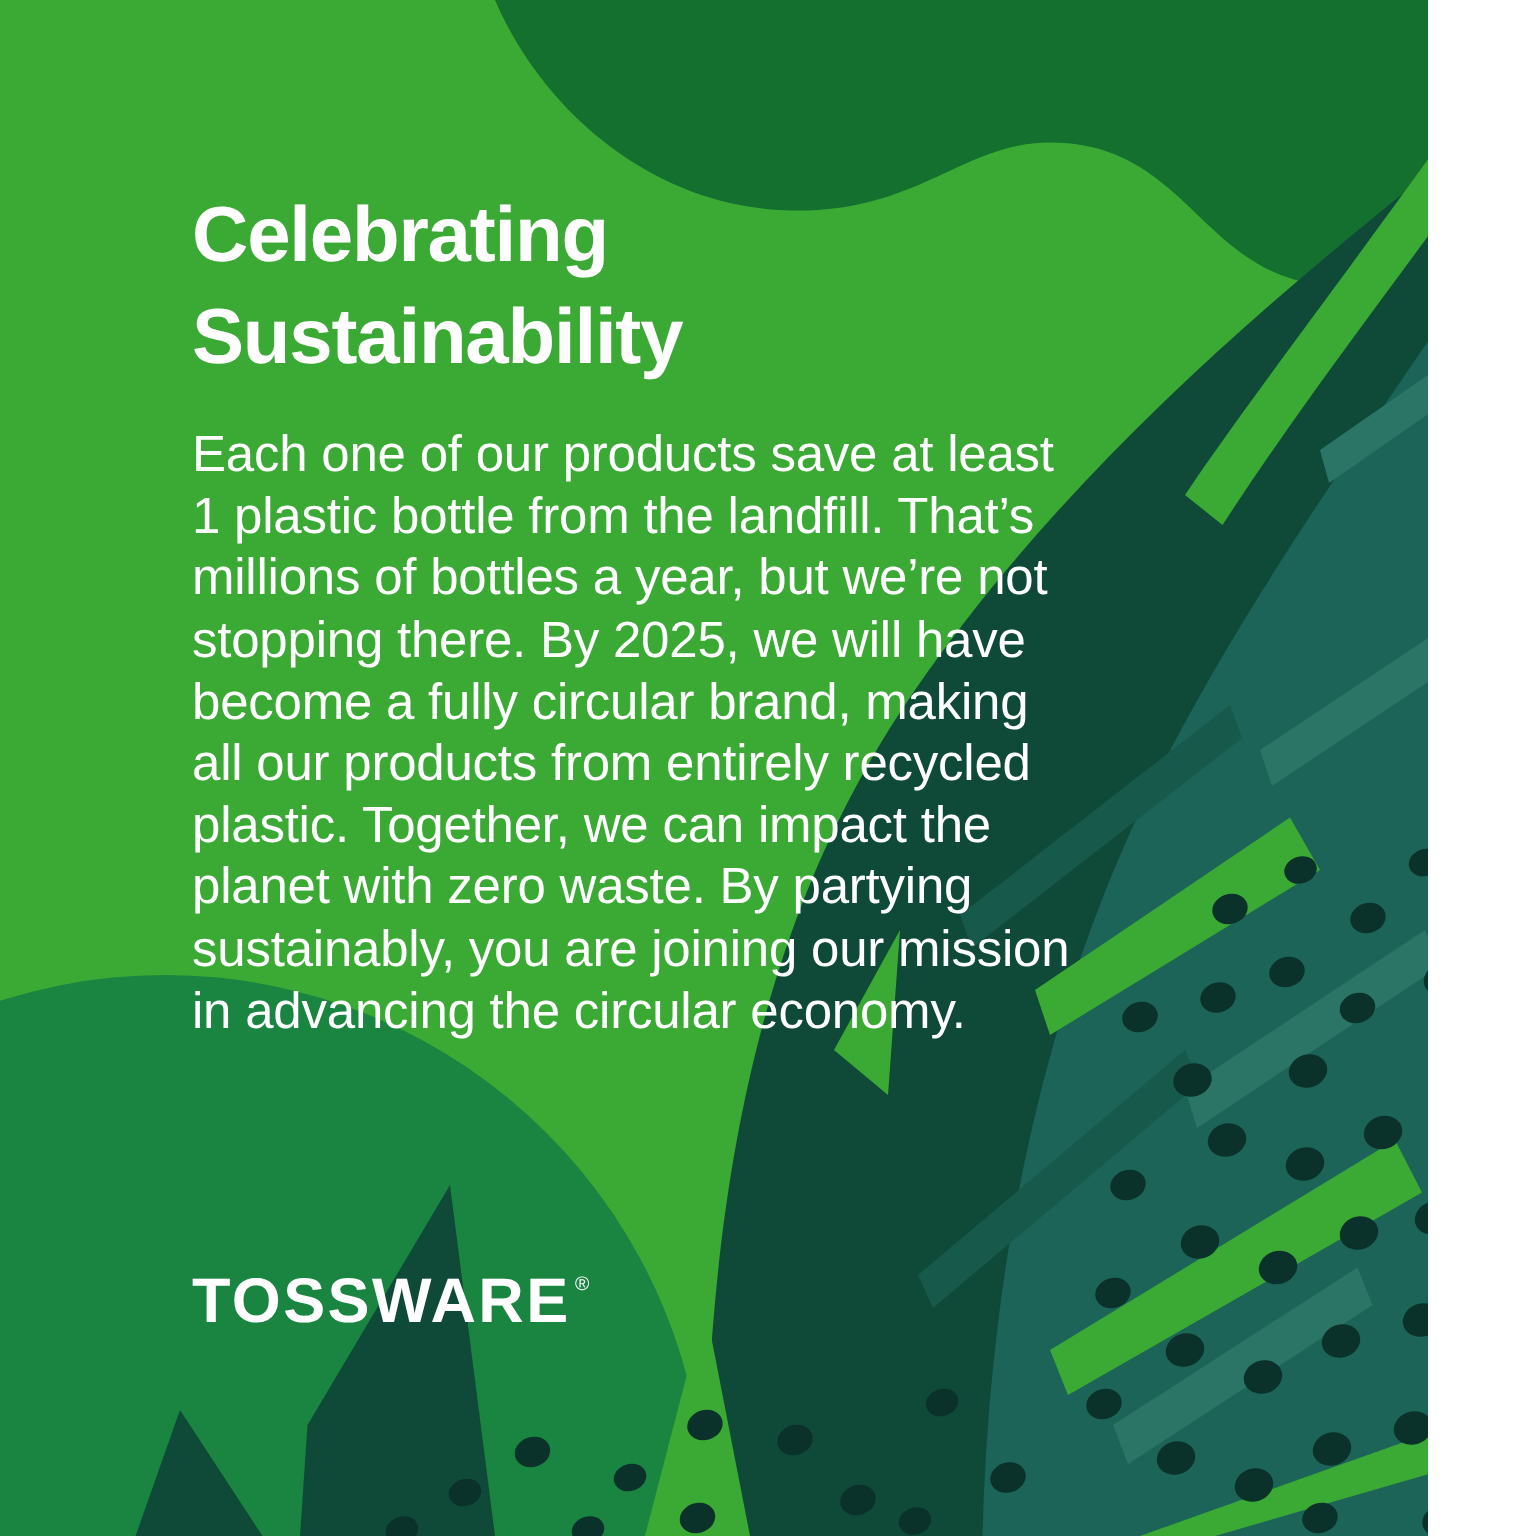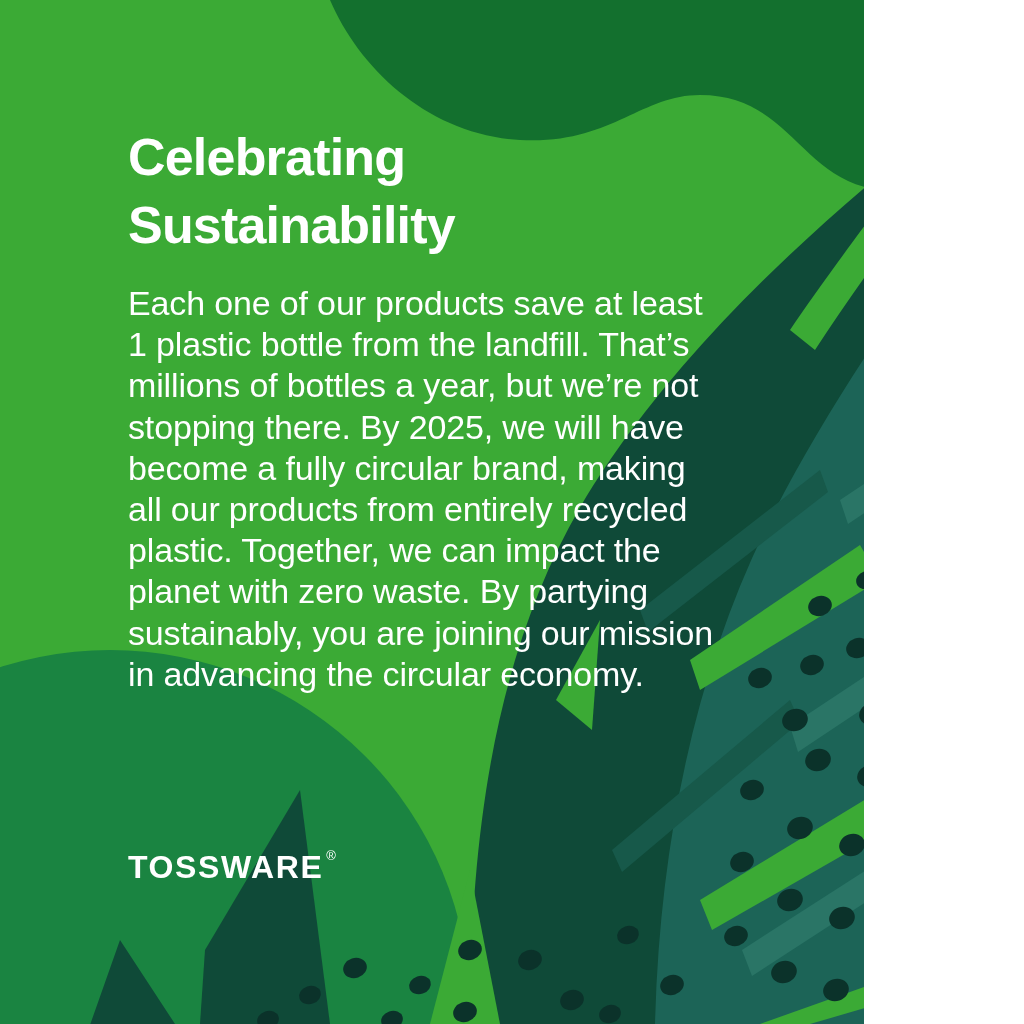--- a/index.html
+++ b/index.html
@@ -3,21 +3,21 @@
 <meta charset="utf-8">
 <title>Celebrating Sustainability</title>
 <style>
   html, body {
     margin: 0;
     padding: 0;
     background: #ffffff;
   }
   #poster {
     position: relative;
-    width: 864px;
+    width: 952px;
     height: 1024px;
     overflow: hidden;
     background: #3BAA35;
     font-family: "Liberation Sans", sans-serif;
   }
   #bg-art {
     position: absolute;
     inset: 0;
     width: 1024px;
     height: 1024px;
@@ -56,21 +56,21 @@
   }
   #logo {
     position: absolute;
     left: 128px;
     top: 846px;
     display: flex;
     align-items: flex-start;
     color: #ffffff;
   }
   #logo-wordmark {
-    font-size: 32px;
+    font-size: 42px;
     font-weight: 700;
     letter-spacing: 1.6px;
     line-height: 42px;
   }
   #logo-rmark {
     font-size: 13px;
     line-height: 13px;
     margin-left: 3px;
     margin-top: 3px;
     font-weight: 400;

